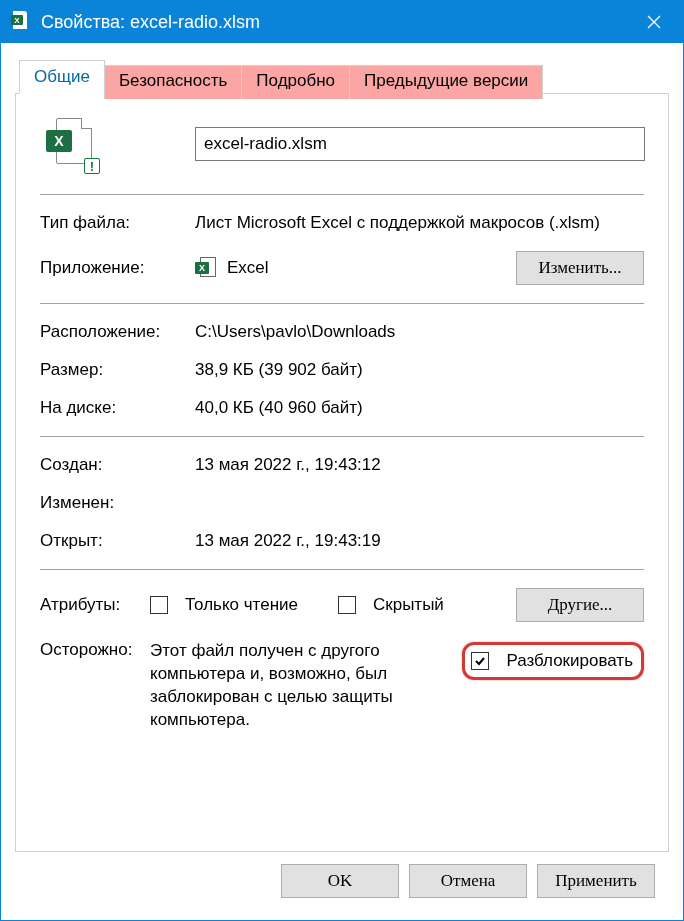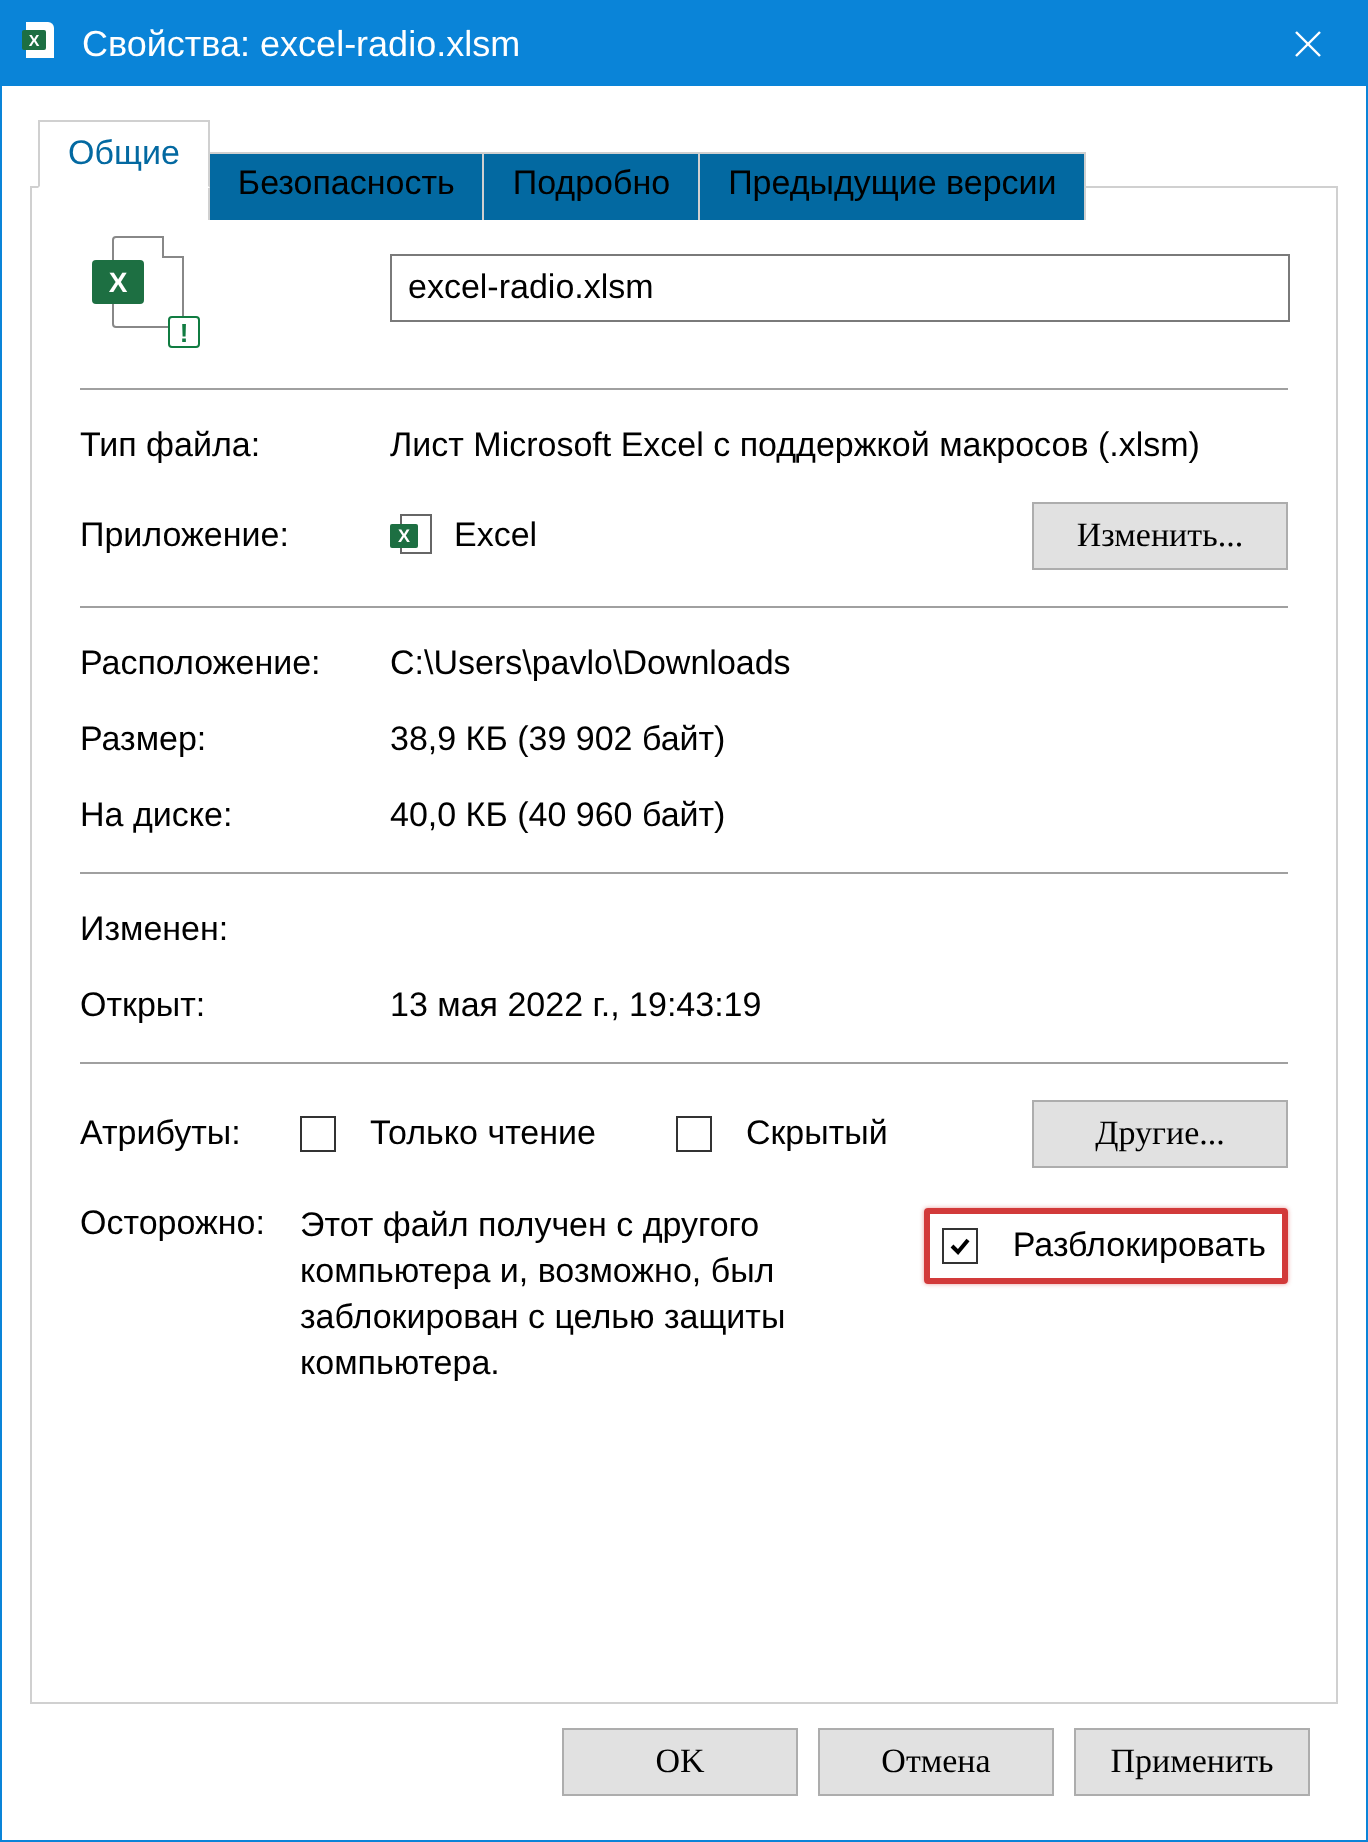--- a/index.html
+++ b/index.html
@@ -71,21 +71,21 @@
     color: #0369a1;
     position: relative;
     top: 1px;
   }
   .tab.active {
     background: #fff;
     border-bottom: 1px solid #fff;
     z-index: 3;
     top: 1px;
   }
-  .tab.inactive { background: #0369a1; color: #000; top: 17px; padding-top:5px; padding-bottom:5px;}
+  .tab.inactive { background: #fca5a5; color: #000; top: 6px; padding-top:5px; padding-bottom:5px;}
   .panel {
     border: 1px solid #d0d0d0;
     flex: 1;
     padding: 22px 24px 20px 24px;
     position: relative;
     z-index: 1;
     overflow: hidden;
   }
   .row { display: flex; align-items: center; margin-bottom: 18px; }
   .row.wide { margin-bottom: 22px; }
@@ -169,21 +169,21 @@
     display: inline-flex; align-items: center; justify-content: center;
     margin-right: 6px;
     vertical-align: middle;
     background:#fff;
   }
   .checkbox-box.checked svg { display:block; }
   .checkbox-box svg { display:none; stroke:#000; stroke-width:2; fill:none; }
   .attr-group { display:flex; align-items:center; gap: 11px; }
   .highlight-box {
     border: 3px solid #d23a3a;
-    border-radius: 2px;
+    border-radius: 12px;
     padding: 6px 8px 6px 6px;
     display: inline-flex; align-items: center;
     box-shadow: 0 0 2px rgba(210,58,58,0.5);
   }
   .caution-text { line-height: 1.35; }
   .footer {
     height: 58px;
     display:flex; align-items:center; justify-content:flex-end;
     gap: 10px; padding: 0 14px;
   }
@@ -261,20 +261,24 @@
         <div class="label-col">Размер:</div>
         <div class="value-col">38,9 КБ (39 902 байт)</div>
       </div>
       <div class="row">
         <div class="label-col">На диске:</div>
         <div class="value-col">40,0 КБ (40 960 байт)</div>
       </div>
 
       <hr class="hr">
 
+      <div class="row">
+        <div class="label-col">Создан:</div>
+        <div class="value-col">13 мая 2022 г., 19:43:12</div>
+      </div>
       <div class="row">
         <div class="label-col">Изменен:</div>
       </div>
       <div class="row">
         <div class="label-col">Открыт:</div>
         <div class="value-col">13 мая 2022 г., 19:43:19</div>
       </div>
 
       <hr class="hr">
 

